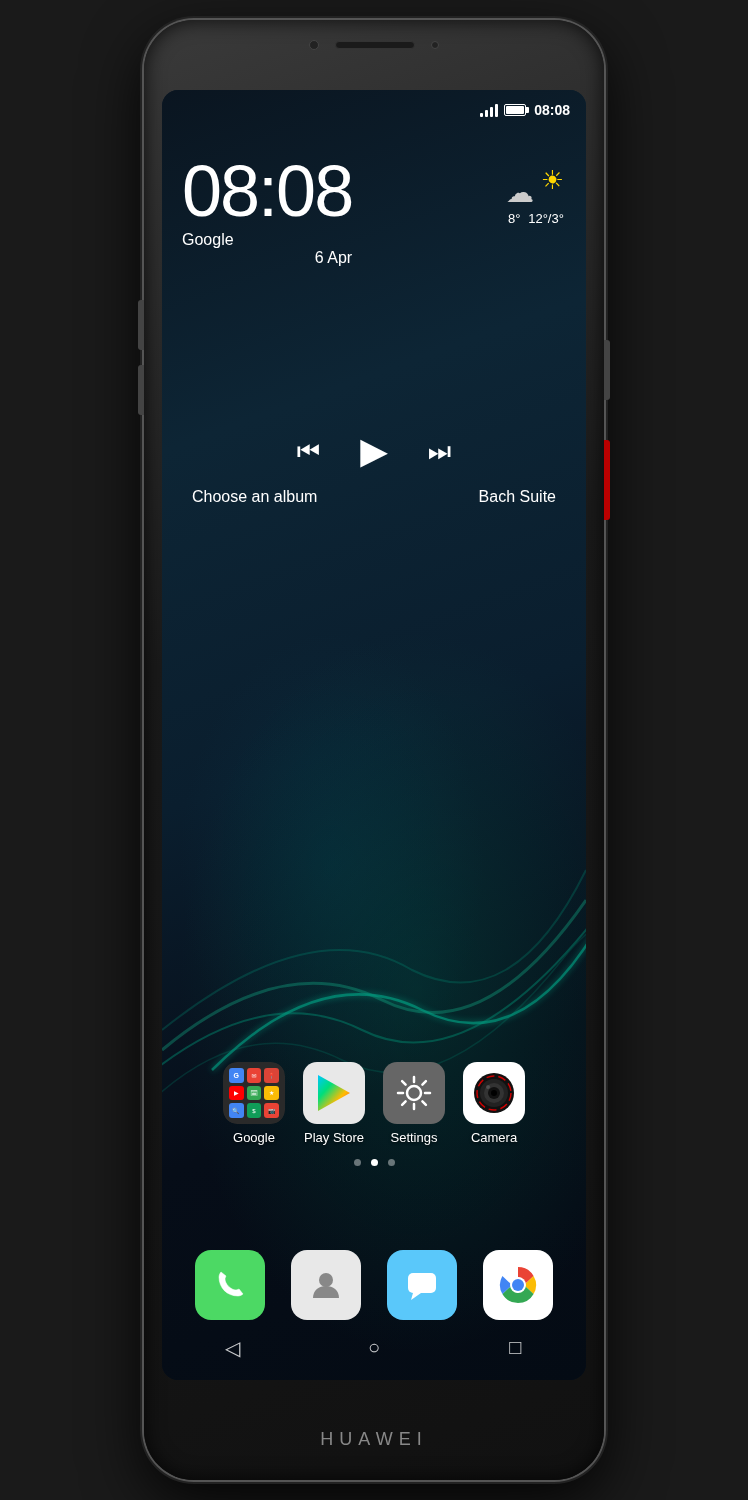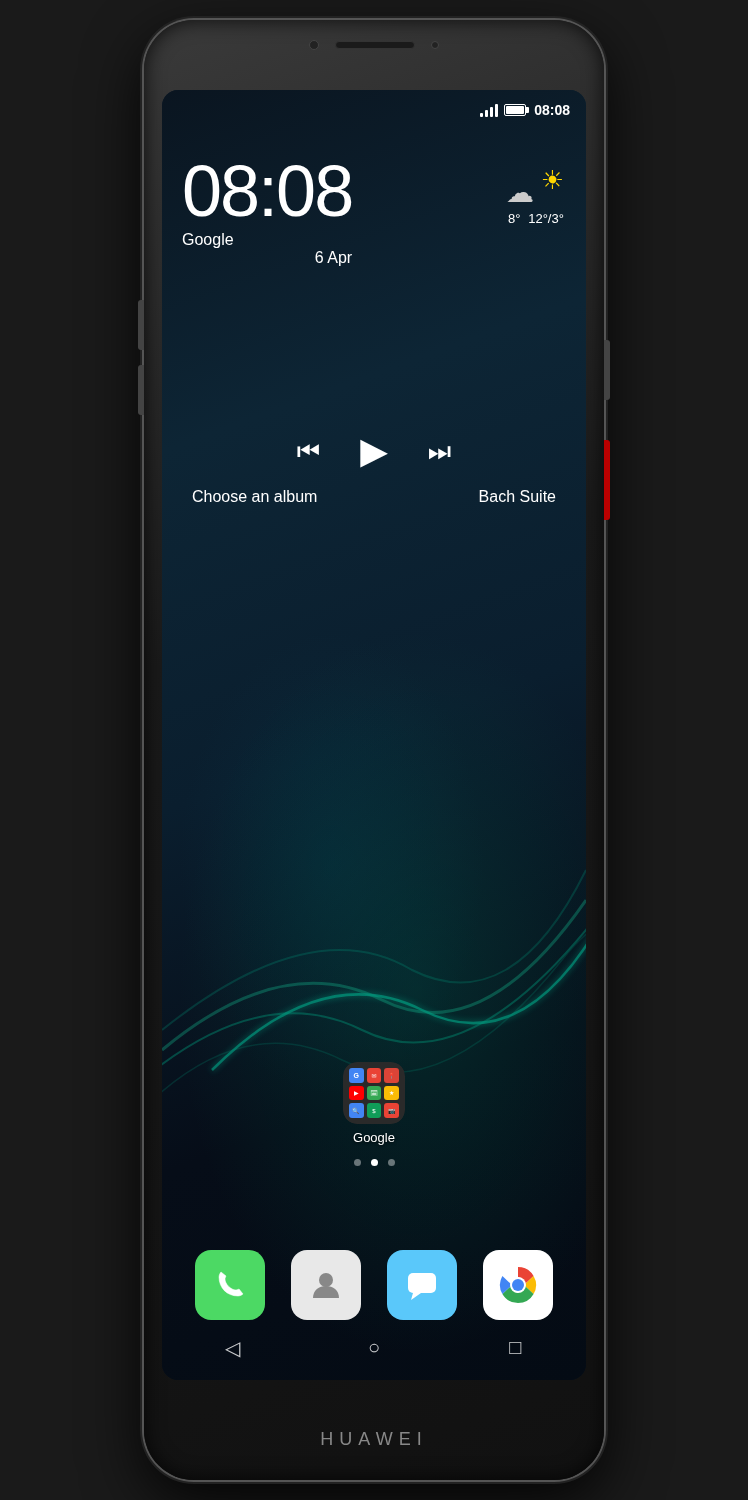--- a/index.html
+++ b/index.html
@@ -558,22 +558,74 @@
                   <span style="color:white;font-size:6px;">$</span>
                 </div>
               <div class="google-folder-item" style="background:#EA4335;border-radius:3px;">
                   <span style="color:white;font-size:6px;">📷</span>
                 </div>
             </div>
           </div>
           <span class="app-label">Google</span>
         </div>
 
-
-
+        <div class="app-icon">
+          <div class="app-icon-img playstore-icon" style="width:62px;height:62px;">
+
+            <svg width="36" height="40" viewBox="0 0 36 40">
+              <polygon points="2,2 34,20 2,38" fill="url(#ps-grad)"></polygon>
+              <defs>
+                <linearGradient id="ps-grad" x1="0%" y1="0%" x2="100%" y2="100%">
+                  <stop offset="0%" style="stop-color:#00C7FF"></stop>
+                  <stop offset="33%" style="stop-color:#00DE7A"></stop>
+                  <stop offset="66%" style="stop-color:#FFBC00"></stop>
+                  <stop offset="100%" style="stop-color:#FF3A44"></stop>
+                </linearGradient>
+              </defs>
+            </svg>
+          </div>
+          <span class="app-label">Play Store</span>
+        </div>
+
+        <div class="app-icon">
+          <div class="app-icon-img settings-icon" style="width:62px;height:62px;">
+            <svg width="36" height="36" viewBox="0 0 36 36">
+              <circle cx="18" cy="18" r="7" fill="none" stroke="white" stroke-width="2.5"></circle>
+              <g stroke="white" stroke-width="2.5" stroke-linecap="round">
+                <line x1="18" y1="2" x2="18" y2="7"></line>
+                <line x1="18" y1="29" x2="18" y2="34"></line>
+                <line x1="2" y1="18" x2="7" y2="18"></line>
+                <line x1="29" y1="18" x2="34" y2="18"></line>
+                <line x1="6.1" y1="6.1" x2="9.6" y2="9.6"></line>
+                <line x1="26.4" y1="26.4" x2="29.9" y2="29.9"></line>
+                <line x1="29.9" y1="6.1" x2="26.4" y2="9.6"></line>
+                <line x1="9.6" y1="26.4" x2="6.1" y2="29.9"></line>
+              </g>
+            </svg>
+          </div>
+          <span class="app-label">Settings</span>
+        </div>
+
+        <div class="app-icon">
+          <div class="app-icon-img camera-icon" style="width:62px;height:62px;">
+
+            <svg width="44" height="44" viewBox="0 0 44 44">
+              <circle cx="22" cy="22" r="20" fill="#111"></circle>
+              <circle cx="22" cy="22" r="14" fill="#222"></circle>
+              <circle cx="22" cy="22" r="10" fill="#333"></circle>
+              <circle cx="22" cy="22" r="6" fill="#111"></circle>
+              <circle cx="22" cy="22" r="3" fill="#000"></circle>
+
+              <circle cx="16" cy="16" r="2" fill="rgba(255,255,255,0.15)"></circle>
+
+              <circle cx="22" cy="22" r="17" fill="none" stroke="#cc0000" stroke-width="1.5" stroke-dasharray="8 4"></circle>
+            </svg>
+          </div>
+          <span class="app-label">Camera</span>
+        </div>
       </div>
 
       <div class="page-dots">
         <div class="dot"></div>
         <div class="dot active"></div>
         <div class="dot"></div>
       </div>
     </div>
 
     <div class="dock">

